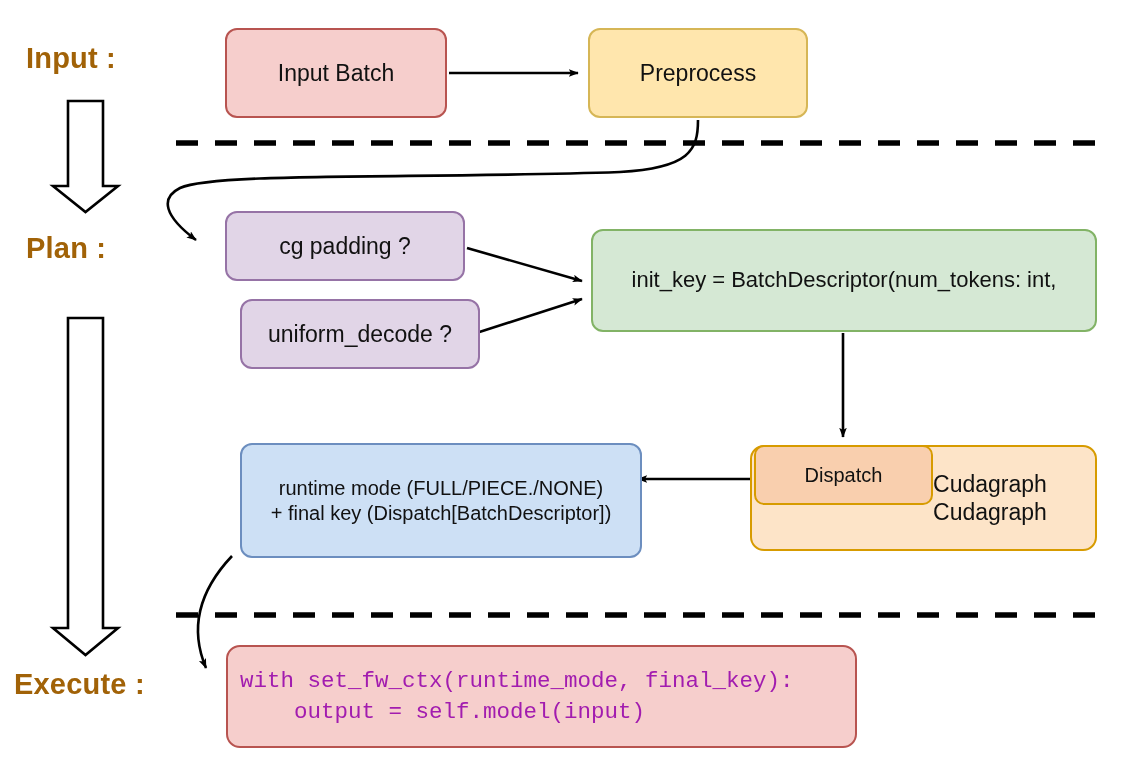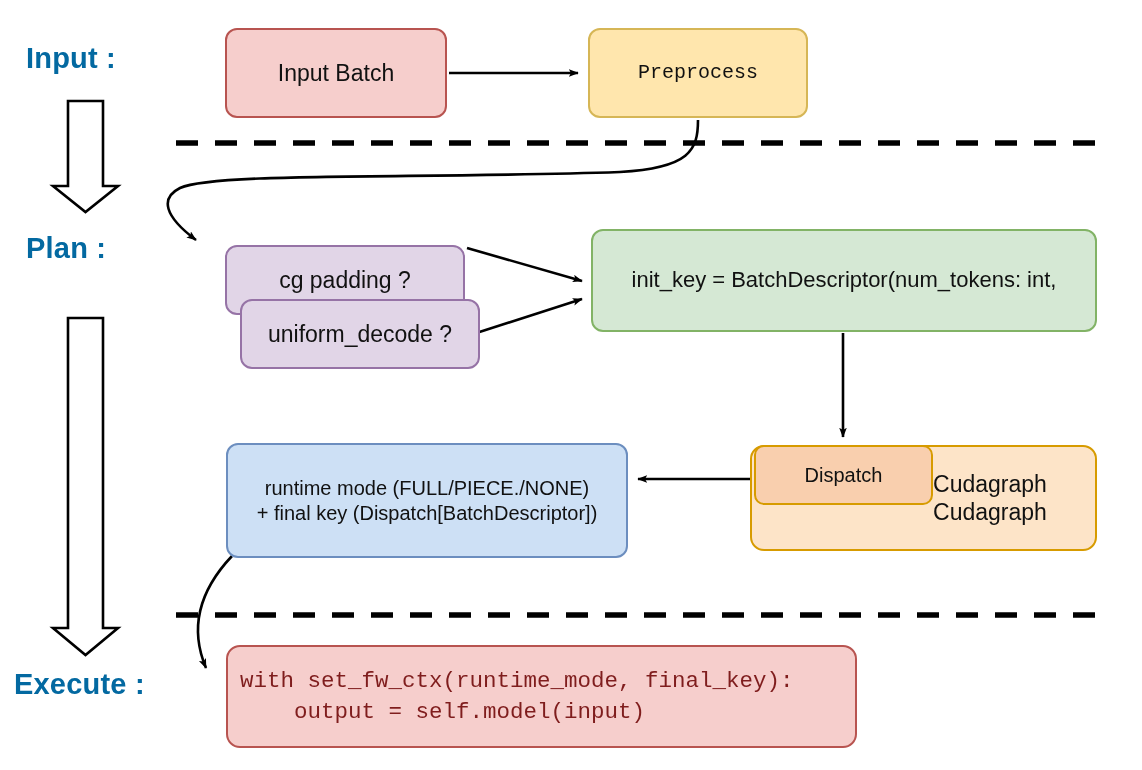--- a/index.html
+++ b/index.html
@@ -8,46 +8,46 @@
   #stage{position:absolute;left:0;top:0;width:1142px;height:770px;}
 
   .stage-layer{position:absolute;left:0;top:0;width:1142px;height:770px;}
   svg.stage-layer{pointer-events:none;}
 
   .node{position:absolute;box-sizing:border-box;display:flex;
         align-items:center;justify-content:center;text-align:center;
         border-radius:12px;border-width:2px;border-style:solid;
         color:#111111;line-height:1.22;}
 
-  .lane-label{position:absolute;font-weight:bold;color:#0369a1;
+  .lane-label{position:absolute;font-weight:bold;color:#a16207;
               white-space:nowrap;letter-spacing:0.2px;}
 
   .n-input-batch{left:225px;top:28px;width:222px;height:90px;
       background:#f6cecc;border-color:#b85450;font-size:23px;}
   .n-preprocess{left:588px;top:28px;width:220px;height:90px;
-      background:#ffe6ad;border-color:#d6b656;font-size:20px;font-family:Liberation Mono, monospace;}
+      background:#ffe6ad;border-color:#d6b656;font-size:23px;}
   .n-cg-padding{left:225px;top:211px;width:240px;height:70px;
-      background:#e1d5e7;border-color:#9673a6;font-size:23px;margin-top:34px;}
+      background:#e1d5e7;border-color:#9673a6;font-size:23px;}
   .n-uniform-decode{left:225px;top:299px;width:240px;height:70px;
       background:#e1d5e7;border-color:#9673a6;font-size:23px;margin-left:15px;}
   .n-init-key{left:591px;top:229px;width:506px;height:103px;
       background:#d5e8d4;border-color:#82b366;font-size:22px;padding:6px 10px;}
   .n-dispatcher-outer{left:750px;top:445px;width:347px;height:106px;
       background:#fde4c8;border-color:#d79b00;border-radius:14px;
       justify-content:flex-end;padding-right:20px;font-size:23px;}
   .n-dispatcher-outer .lbl{width:170px;}
   .n-dispatch-inner{left:754px;top:445px;width:179px;height:60px;
       background:#f9cfae;border-color:#d79b00;border-radius:10px;font-size:20px;}
-  .n-runtime-mode{left:226px;top:443px;width:402px;height:115px;
+  .n-runtime-mode{left:240px;top:443px;width:402px;height:115px;
       background:#cde0f5;border-color:#6c8ebf;font-size:20px;padding:0 8px;}
   .n-code{left:226px;top:645px;width:631px;height:103px;
       background:#f6cecc;border-color:#b85450;border-radius:14px;
       justify-content:flex-start;align-items:center;}
   .code-text{font-family:"Liberation Mono","DejaVu Sans Mono",monospace;
-      font-size:22.5px;white-space:pre;color:#7f1d1d;padding-left:12px;
+      font-size:22.5px;white-space:pre;color:#a21caf;padding-left:12px;
       line-height:1.35;text-align:left;}
 
   .lbl-input{left:26px;top:42px;font-size:29px;}
   .lbl-plan{left:26px;top:232px;font-size:29px;}
   .lbl-execute{left:14px;top:668px;font-size:29px;}
 </style>
 </head>
 <body>
 
 <div id="stage">

